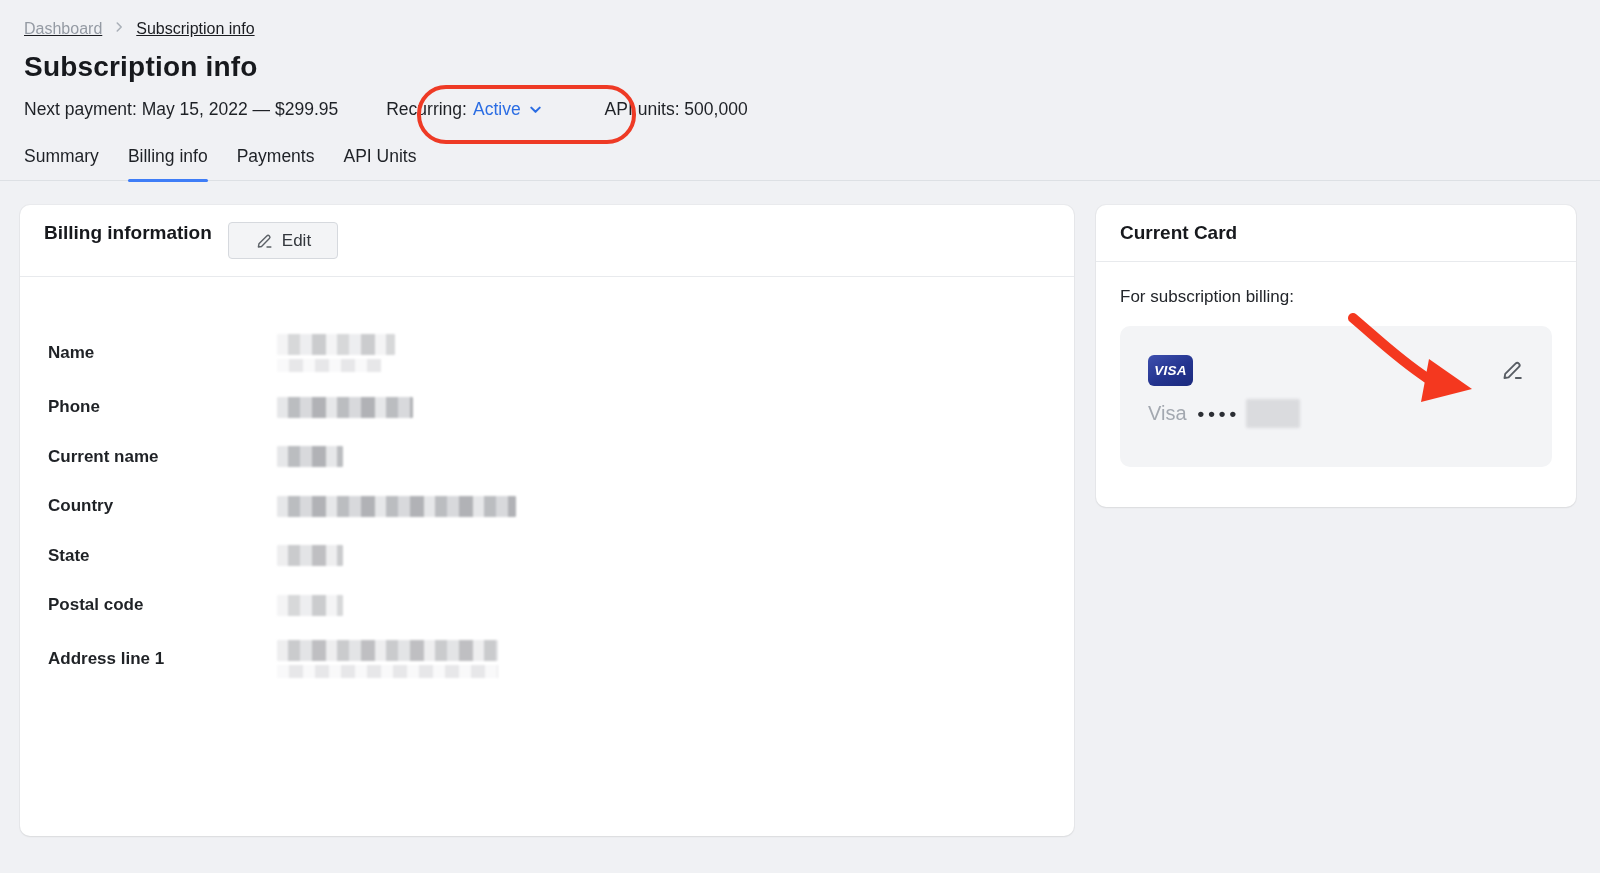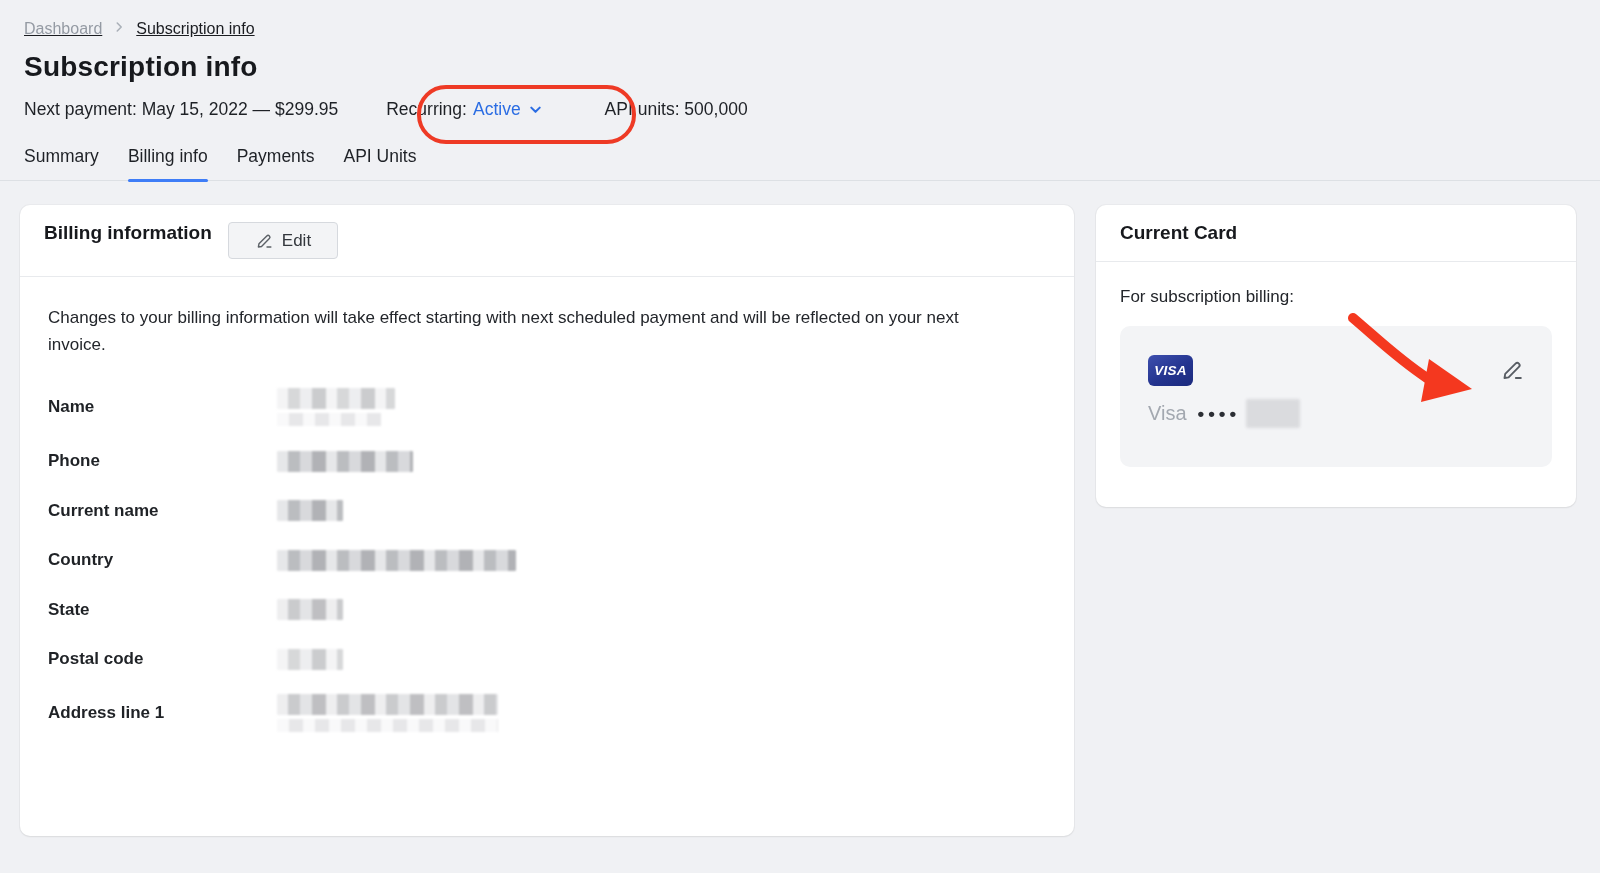--- a/index.html
+++ b/index.html
@@ -158,21 +158,20 @@
       <span class="card-title">Billing information</span>
       <button class="edit-btn">
         <svg width="19" height="19" viewBox="0 0 24 24" fill="none">
           <path d="M5 16.2 L14.9 6.3 a2.3 2.3 0 0 1 3.25 0 a2.3 2.3 0 0 1 0 3.25 L8.25 19.5 L4.3 20.2 L5 16.2 Z" stroke="currentColor" stroke-width="1.8" stroke-linejoin="round"></path>
           <line x1="15.2" y1="20.2" x2="20" y2="20.2" stroke="currentColor" stroke-width="1.8" stroke-linecap="round"></line>
         </svg>
         <span>Edit</span>
       </button>
     </div>
     <div class="billing-body">
-      <p class="billing-desc">Changes to your billing information will take effect starting with next scheduled payment and will be reflected on your next invoice.</p>
       <div class="fields">
   <div class="field-row">
     <div class="field-label">Name</div>
     <div class="field-value">
       <div class="blur-block light" style="width: 118px;"></div>
       <div class="blur-sub" style="width: 104px;"></div>
     </div>
   </div>
 
   <div class="field-row">

